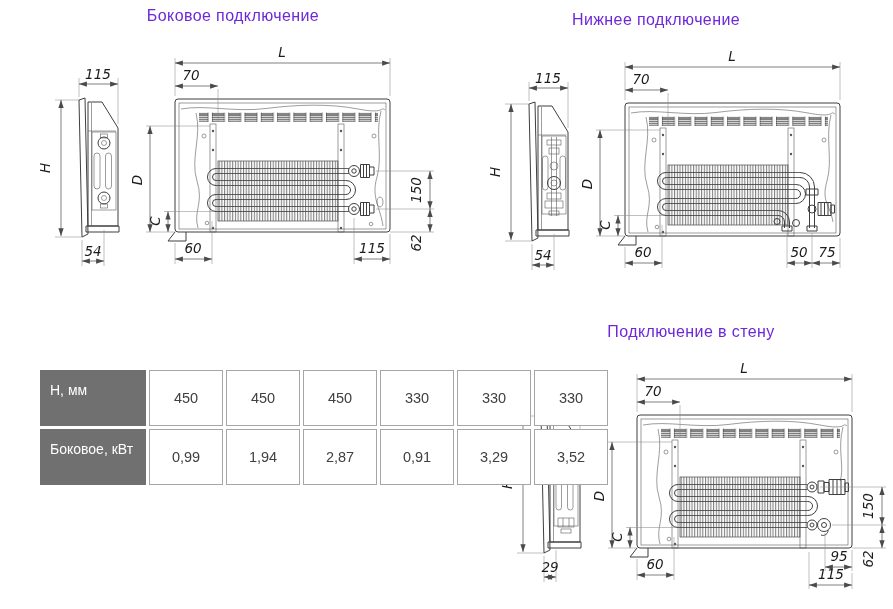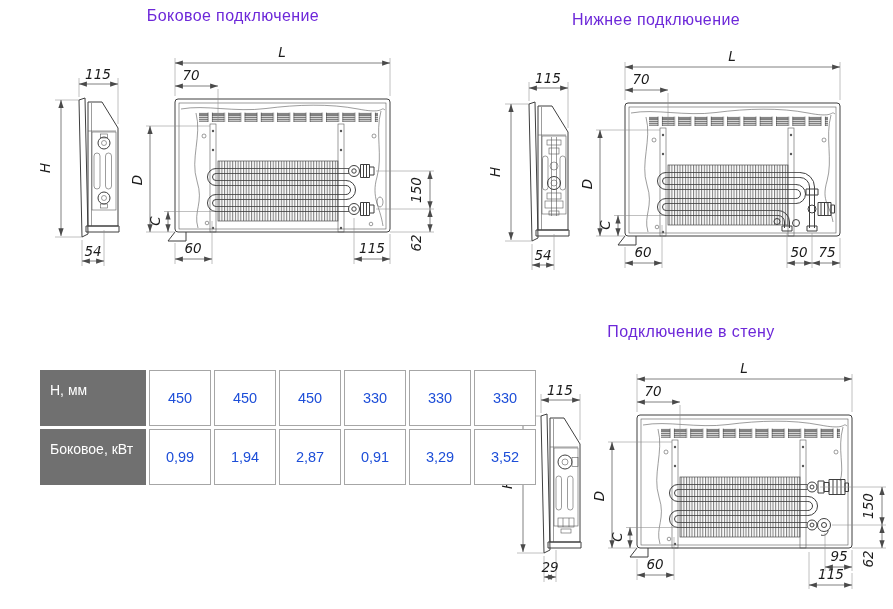--- a/index.html
+++ b/index.html
@@ -19,21 +19,21 @@
   .ln{stroke:#3f3f3f;stroke-width:1;fill:none;stroke-linejoin:round}
   .tn{stroke:#5a5a5a;stroke-width:.6;fill:none}
   .dm{stroke:#606060;stroke-width:.8;fill:none;marker-start:url(#ar);marker-end:url(#ar)}
   .ex{stroke:#8c8c8c;stroke-width:.55;fill:none}
   .dt{font:italic 13.5px "DejaVu Sans",sans-serif;fill:#1c1c1c}
   
   #specs{position:absolute;left:37px;top:367px;border-collapse:separate;border-spacing:3px}
   #specs td.hd{width:92px;color:#fff;font-size:14px;padding:8px 4px 24px 10px;height:24px;
                line-height:1.15}
   #specs td.vl{width:44px;text-align:center;border:1px solid #a6a6a6;font-size:14.5px;
-               color:#1d4ed8;padding:4px 8px;background:#fff}
+               color:#404040;padding:4px 14px;background:#fff}
 </style>
 </head>
 <body>
 
 <div id="sheet">
 
 <svg width="0" height="0" style="position:absolute" aria-hidden="true">
   <defs>
     <marker id="ar" viewBox="0 0 10 8" markerWidth="9" markerHeight="7" refX="9" refY="4" orient="auto-start-reverse" markerUnits="userSpaceOnUse">
       <path d="M0,1 L9,4 L0,7 Z" fill="#4a4a4a"></path>

